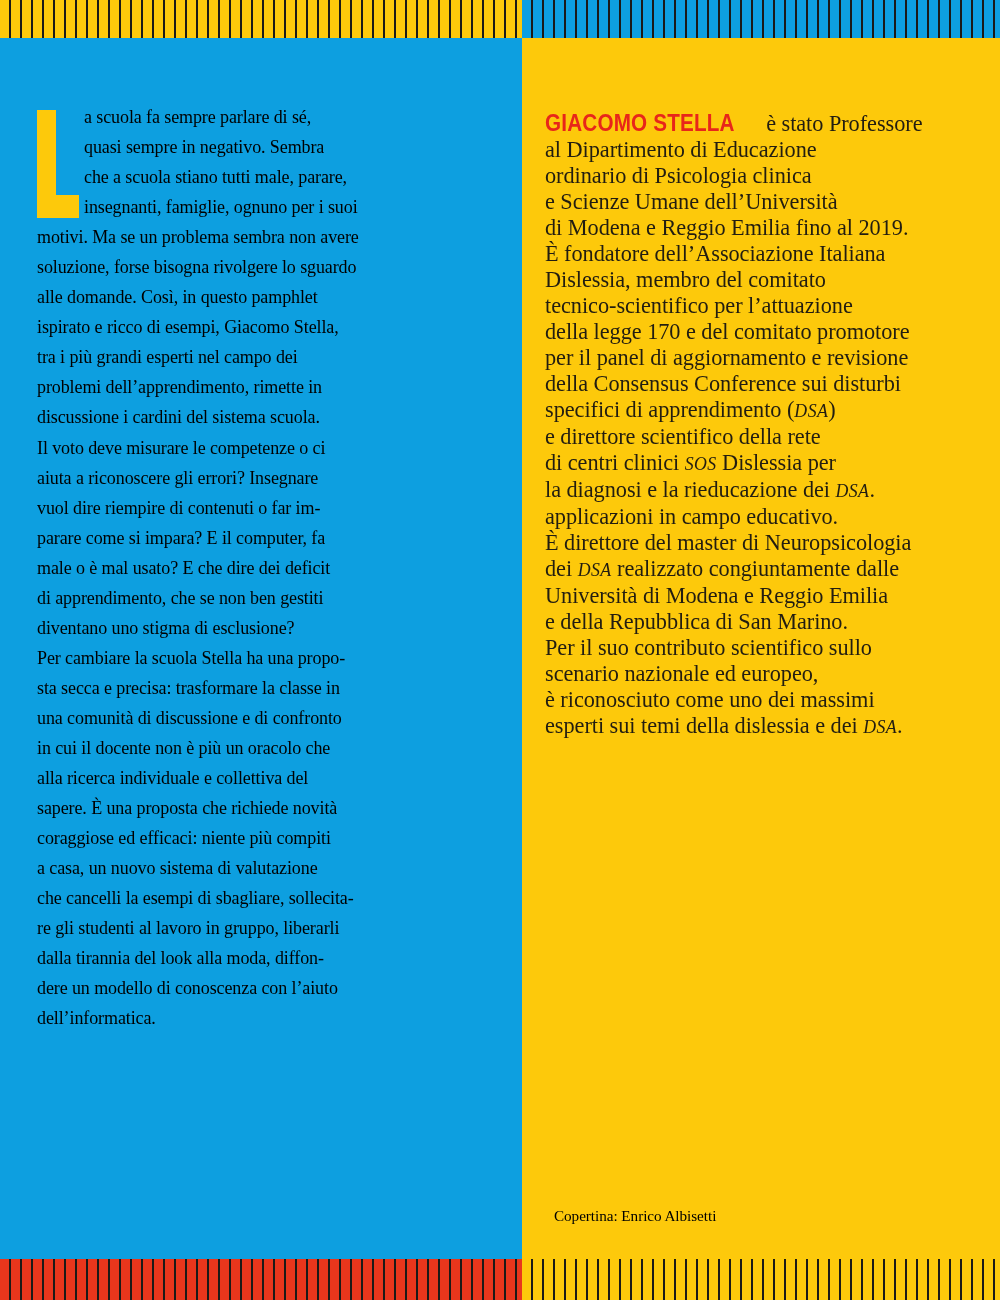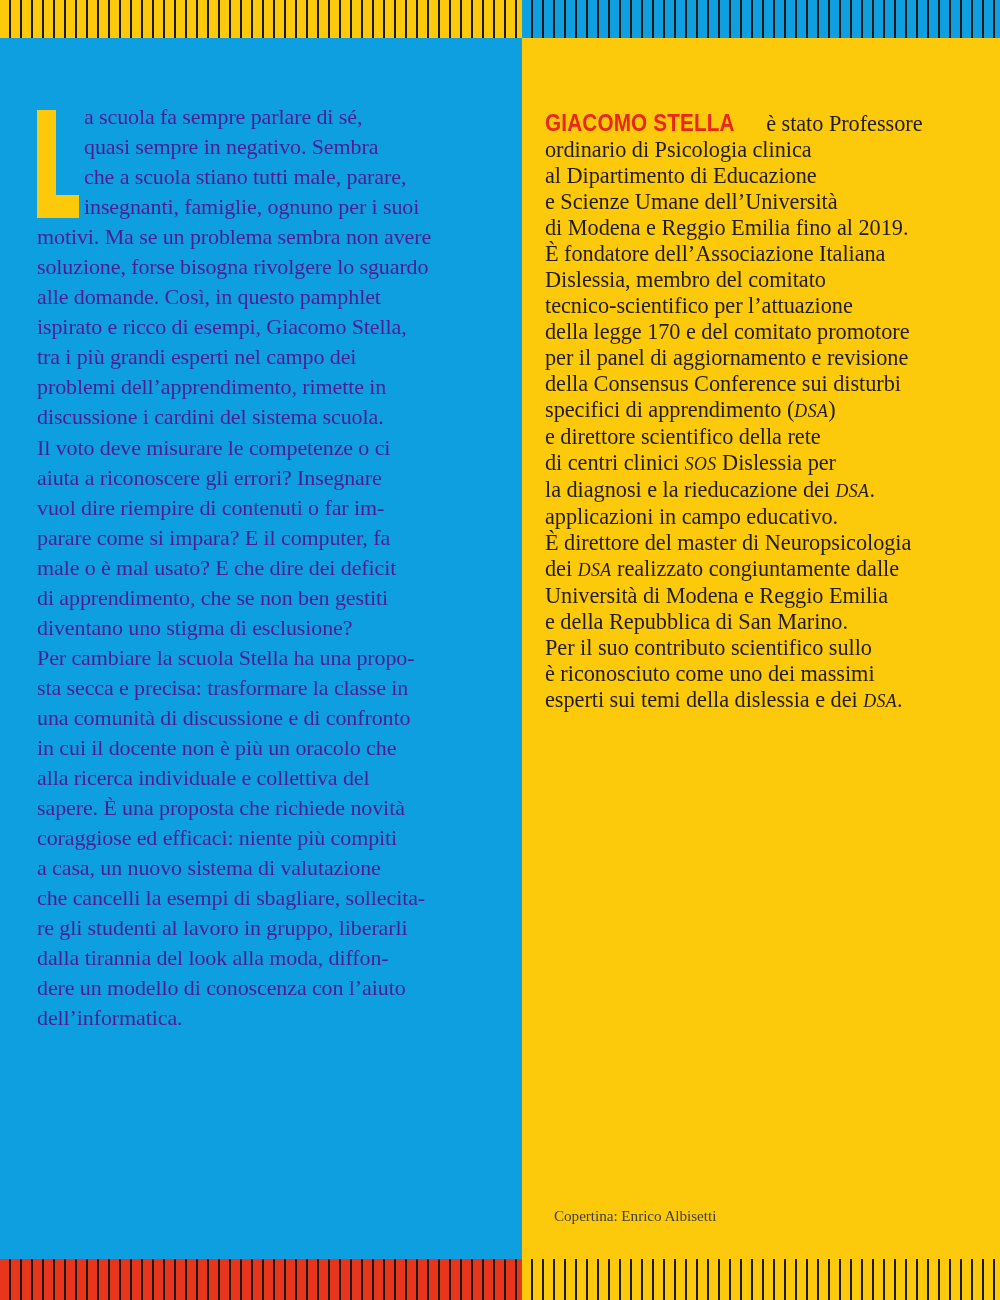--- a/index.html
+++ b/index.html
@@ -72,22 +72,22 @@
       #fdc90b 0px, #fdc90b 9px,
       #1b1a17 9px, #1b1a17 11px);
   }
 
   
   .blurb {
     position: absolute;
     left: 37px;
     top: 102px;
     width: 444px;
-    color: #4c1d95;
-    font-size: 22px;
+    color: #000000;
+    font-size: 18px;
     line-height: 30.05px;
     letter-spacing: -0.1px;
     text-align: left;
   }
   .dropcap {
     float: left;
     width: 42px;
     height: 108px;
     margin: 8px 5px 0 0;
     position: relative;
@@ -134,21 +134,21 @@
   .sc {
     font-size: 0.80em;
     letter-spacing: 0.4px;
     font-style: italic;
   }
 
   .credit {
     position: absolute;
     left: 554px;
     top: 1207px;
-    color: #404040;
+    color: #000000;
     font-size: 15.2px;
     letter-spacing: -0.05px;
   }
 </style>
 </head>
 <body>
 
 <div id="cover">
 
   <div class="panel-left"></div>
@@ -191,22 +191,22 @@
     <p>re gli studenti al lavoro in gruppo, liberarli</p>
     <p>dalla tirannia del look alla moda, diffon-</p>
     <p>dere un modello di conoscenza con l’aiuto</p>
     <p>dell’informatica.</p>
   </div>
 
   <div class="bio">
     <div class="line">
       <span class="author-name">GIACOMO STELLA</span><span> è stato Professore</span>
     </div>
+    <div class="line">al Dipartimento di Educazione</div>
     <div class="line">ordinario di Psicologia clinica</div>
-    <div class="line">al Dipartimento di Educazione</div>
     <div class="line">e Scienze Umane dell’Università</div>
     <div class="line">di Modena e Reggio Emilia fino al 2019.</div>
     <div class="line">È fondatore dell’Associazione Italiana</div>
     <div class="line">Dislessia, membro del comitato</div>
     <div class="line">tecnico-scientifico per l’attuazione</div>
     <div class="line">della legge 170 e del comitato promotore</div>
     <div class="line">per il panel di aggiornamento e revisione</div>
     <div class="line">della Consensus Conference sui disturbi</div>
     <div class="line">
       <span>specifici di apprendimento (</span><span class="sc">DSA</span><span>)</span>
@@ -219,20 +219,21 @@
       <span>la diagnosi e la rieducazione dei </span><span class="sc">DSA</span><span>.</span>
     </div>
     <div class="line">applicazioni in campo educativo.</div>
     <div class="line">È direttore del master di Neuropsicologia</div>
     <div class="line">
       <span>dei </span><span class="sc">DSA</span><span> realizzato congiuntamente dalle</span>
     </div>
     <div class="line">Università di Modena e Reggio Emilia</div>
     <div class="line">e della Repubblica di San Marino.</div>
     <div class="line">Per il suo contributo scientifico sullo</div>
+    <div class="line">scenario nazionale ed europeo,</div>
     <div class="line">è riconosciuto come uno dei massimi</div>
     <div class="line">
       <span>esperti sui temi della dislessia e dei </span><span class="sc">DSA</span><span>.</span>
     </div>
   </div>
 
   <div class="credit">Copertina: Enrico Albisetti</div>
 
 </div>
 

